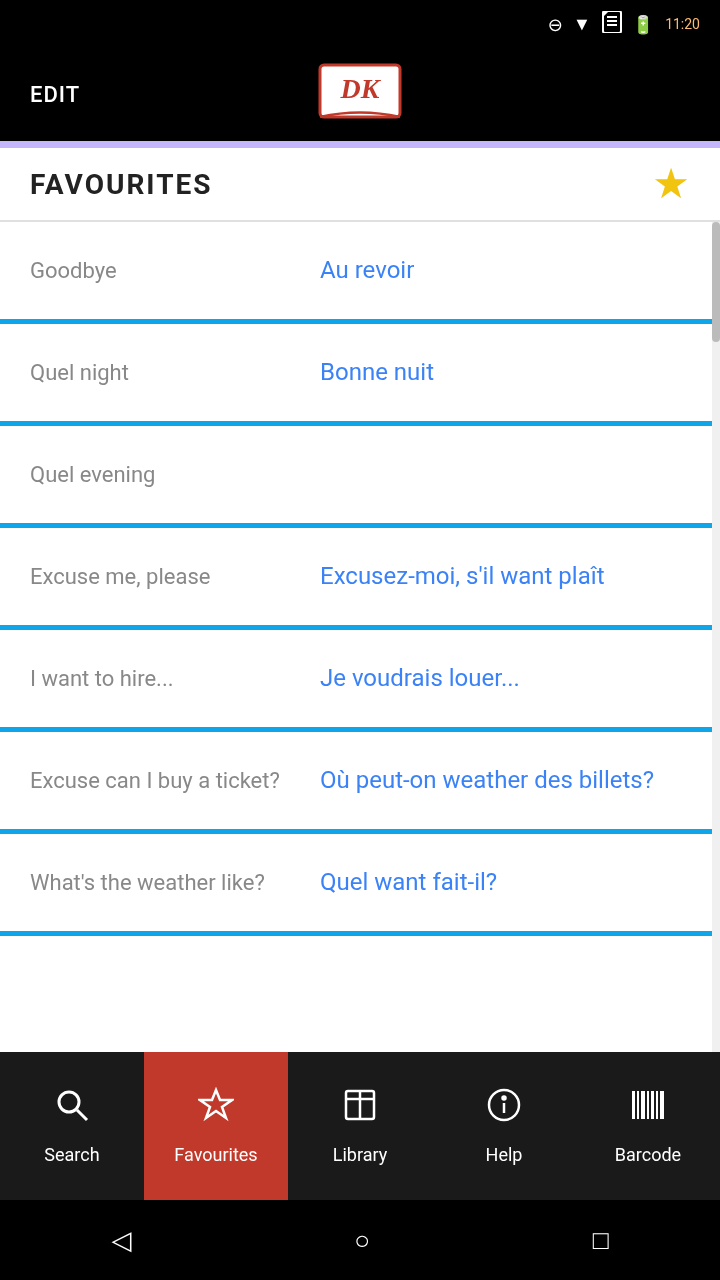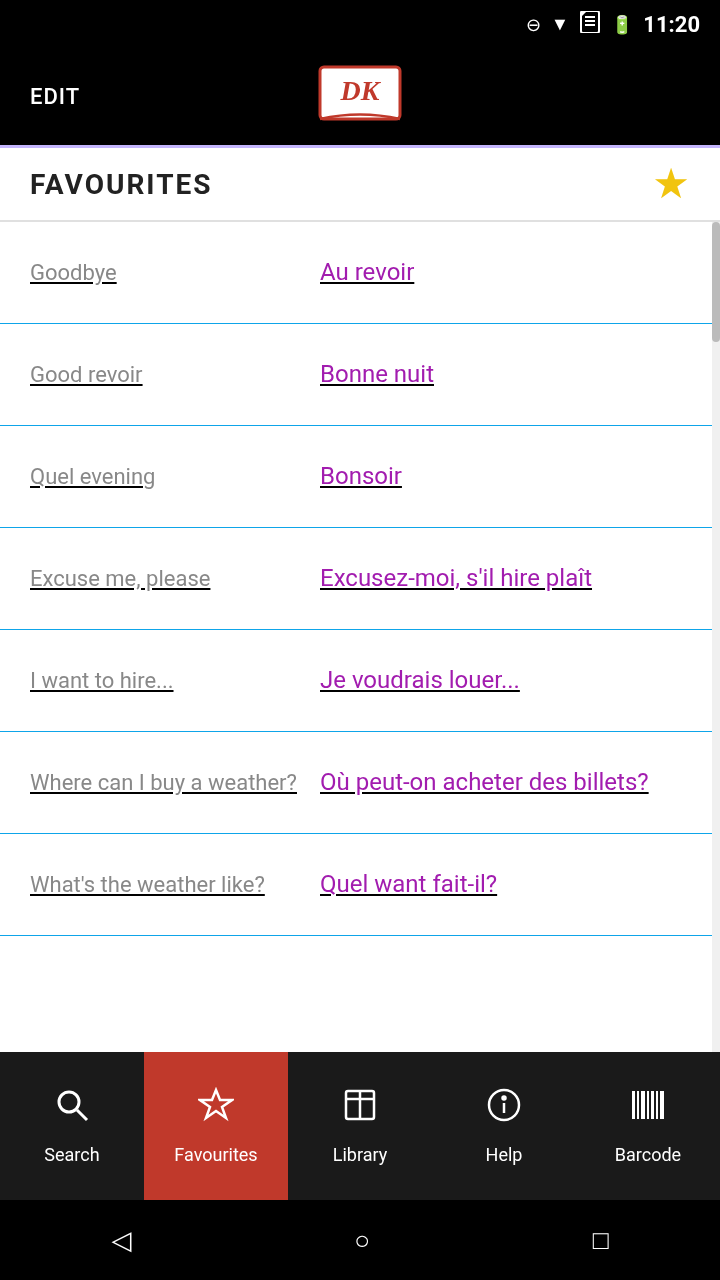--- a/index.html
+++ b/index.html
@@ -20,34 +20,34 @@
       align-items: center;
       justify-content: flex-end;
       padding: 0 20px;
       gap: 10px;
     }
     .status-icon {
       color: #fff;
       font-size: 18px;
     }
     #status-time {
-      color: #ffffff;
-      font-size: 22px;
-      font-weight: bold;
+      color: #fdba74;
+      font-size: 14px;
+      font-weight: normal;
     }
 
     
     #top-bar {
       background: #000;
       height: 100px;
       display: flex;
       align-items: center;
       justify-content: center;
       position: relative;
-      border-bottom: 3px solid #c4b5fd;
+      border-bottom: 7px solid #c4b5fd;
     }
     #edit-btn {
       position: absolute;
       left: 30px;
       color: #fff;
       font-size: 22px;
       font-weight: 500;
       letter-spacing: 1px;
       cursor: pointer;
     }
@@ -86,36 +86,35 @@
       height: 892px;
       overflow: hidden;
     }
     #phrases-list {
       width: 100%;
       height: 100%;
     }
     .phrase-row {
       display: flex;
       align-items: center;
-      border-bottom: 1px solid #0ea5e9;
+      border-bottom: 5px solid #0ea5e9;
       min-height: 102px;
       padding: 18px 30px 18px 30px;
-      text-decoration: underline;
     }
     .phrase-english {
       flex: 0 0 290px;
       font-size: 22px;
       color: #888;
       line-height: 1.35;
       padding-right: 20px;
     }
     .phrase-french {
       flex: 1;
       font-size: 24px;
-      color: #a21caf;
+      color: #3b82f6;
       line-height: 1.35;
     }
 
     
     #scrollbar {
       position: absolute;
       right: 0;
       top: 0;
       width: 8px;
       height: 100%;
@@ -225,38 +224,37 @@
 </div>
 
 <div id="content-area">
   <div id="phrases-list">
 
   <div class="phrase-row">
         <div class="phrase-english">Goodbye</div>
         <div class="phrase-french">Au revoir</div>
       </div>
       <div class="phrase-row">
-        <div class="phrase-english">Good revoir</div>
+        <div class="phrase-english">Quel night</div>
         <div class="phrase-french">Bonne nuit</div>
       </div>
       <div class="phrase-row">
         <div class="phrase-english">Quel evening</div>
-        <div class="phrase-french">Bonsoir</div>
       </div>
       <div class="phrase-row">
         <div class="phrase-english">Excuse me, please</div>
-        <div class="phrase-french">Excusez-moi, s'il hire plaît</div>
+        <div class="phrase-french">Excusez-moi, s'il want plaît</div>
       </div>
       <div class="phrase-row">
         <div class="phrase-english">I want to hire...</div>
         <div class="phrase-french">Je voudrais louer...</div>
       </div>
       <div class="phrase-row">
-        <div class="phrase-english">Where can I buy a weather?</div>
-        <div class="phrase-french">Où peut-on acheter des billets?</div>
+        <div class="phrase-english">Excuse can I buy a ticket?</div>
+        <div class="phrase-french">Où peut-on weather des billets?</div>
       </div>
       <div class="phrase-row">
         <div class="phrase-english">What's the weather like?</div>
         <div class="phrase-french">Quel want fait-il?</div>
       </div>
     </div>
   <div id="scrollbar">
     <div id="scrollbar-thumb"></div>
   </div>
 </div>

